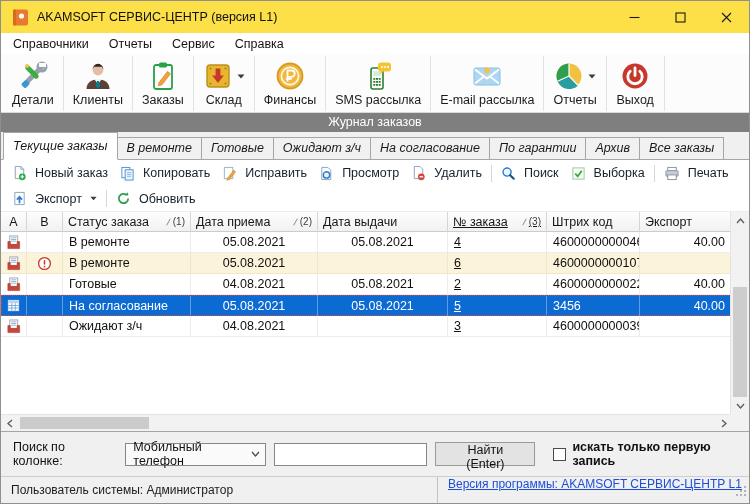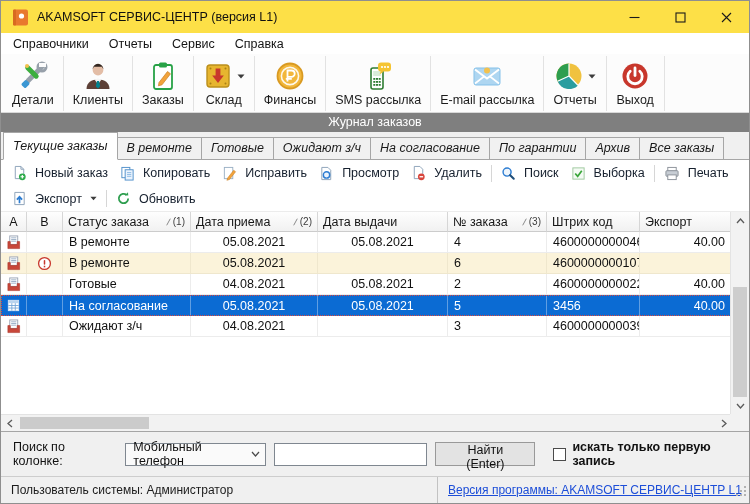--- a/index.html
+++ b/index.html
@@ -46,21 +46,21 @@
   .sort-wrap { margin-left:auto; display:flex; align-items:center; gap:2px; font-size:10px; color:#3c3c3c; }
   .grid-row { display:flex; height:21px; background:#fff; }
   .g-cell { border-right:1px solid #ececec; border-bottom:1px solid #ececec; font-size:12.5px; color:#101010; display:flex; align-items:center; padding:0 6px; overflow:hidden; white-space:nowrap; }
   .icon-cell { justify-content:center; padding:0; }
   .center { justify-content:center; }
   .right { justify-content:flex-end; }
   .row-warning { background:#fbf3da; }
   .row-warning .g-cell { border-color:#efe7cd; }
   .row-selected { background:#0b6bd3; outline:1px dotted #dd4940; outline-offset:-1px; }
   .row-selected .g-cell { color:#fff; border-right:1px solid rgba(255,255,255,.35); border-bottom:none; }
-  .c0{width:26px;} .c1{width:36px;} .c2{width:128px;} .c3{width:127px;} .c4{width:130px;} .c5{width:99px;} .c6{width:93px;} .c7{width:92px;}
+  .c0{width:26px;} .c1{width:36px;} .c2{width:128px;} .c3{width:127px;} .c4{width:130px;} .c5{width:99px;text-decoration:underline;} .c6{width:93px;} .c7{width:92px;}
 
   
   .vscroll { position:absolute; top:0; right:0; width:19px; height:202px; background:#f2f2f2; border-left:1px solid #e3e3e3; }
   .v-arrow { position:absolute; left:0; width:18px; height:17px; display:flex; align-items:center; justify-content:center; }
   .v-arrow.up { top:0; } .v-arrow.down { bottom:0; }
   .v-thumb { position:absolute; left:2px; width:14px; top:75px; height:110px; background:#cdcdcd; }
   .hscroll { position:absolute; bottom:0; left:0; width:731px; height:17px; background:#f2f2f2; border-top:1px solid #e3e3e3; }
   .h-arrow { position:absolute; top:0; width:17px; height:16px; display:flex; align-items:center; justify-content:center; }
   .h-arrow.left { left:0; } .h-arrow.right { right:0; }
   .h-thumb { position:absolute; left:19px; top:2px; width:129px; height:12px; background:#cbcbcb; }
@@ -70,21 +70,21 @@
   .search-panel { height:45px; background:#f0f0f0; border-top:1px solid #a5a5a5; display:flex; align-items:center; padding-left:12px; }
   .search-label { font-size:12.5px; color:#111; }
   .combo { width:147px; height:23px; margin-left:12px; background:#fafafa; border:1px solid #7f8790; display:flex; align-items:center; padding:0 5px 0 7px; font-size:12.5px; color:#111;gap:32px; }
   .combo-arrow { margin-left:auto; display:flex; }
   .search-input { width:153px; height:23px; margin-left:8px; border:1px solid #7f8790; background:#fff; font-family:inherit; font-size:12.5px; padding:0 5px; }
   .find-btn { margin-left:8px; height:24px; padding:0 12px; background:#e3e3e3; border:1px solid #999; font-family:inherit; font-size:12.5px; color:#111; }
   .checkbox { width:13px; height:13px; background:#fff; border:1px solid #4a4a4a; margin-left:18px; flex:none; }
   .cb-label { margin-left:6px; font-size:12.5px; color:#111;font-weight:bold; }
 
   
-  .statusbar { height:27px; background:#f0f0f0; border-top:1px solid #cdcdcd; display:flex; align-items:center; position:relative; }
+  .statusbar { height:27px; background:#f0f0f0; border-top:1px solid #cdcdcd; display:flex; position:relative; }
   .sb-left { width:437px; height:100%; display:flex; align-items:center; padding-left:10px; border-right:1px solid #c2c2c2; font-size:12px; color:#1c1c1c; }
   .sb-right { padding-left:10px; font-size:12px; color:#1d4ed8;text-decoration:underline; }
   .grip { position:absolute; right:2px; bottom:2px; }
 </style>
 </head>
 <body>
 
 <div class="window">
 
   <div class="titlebar">

